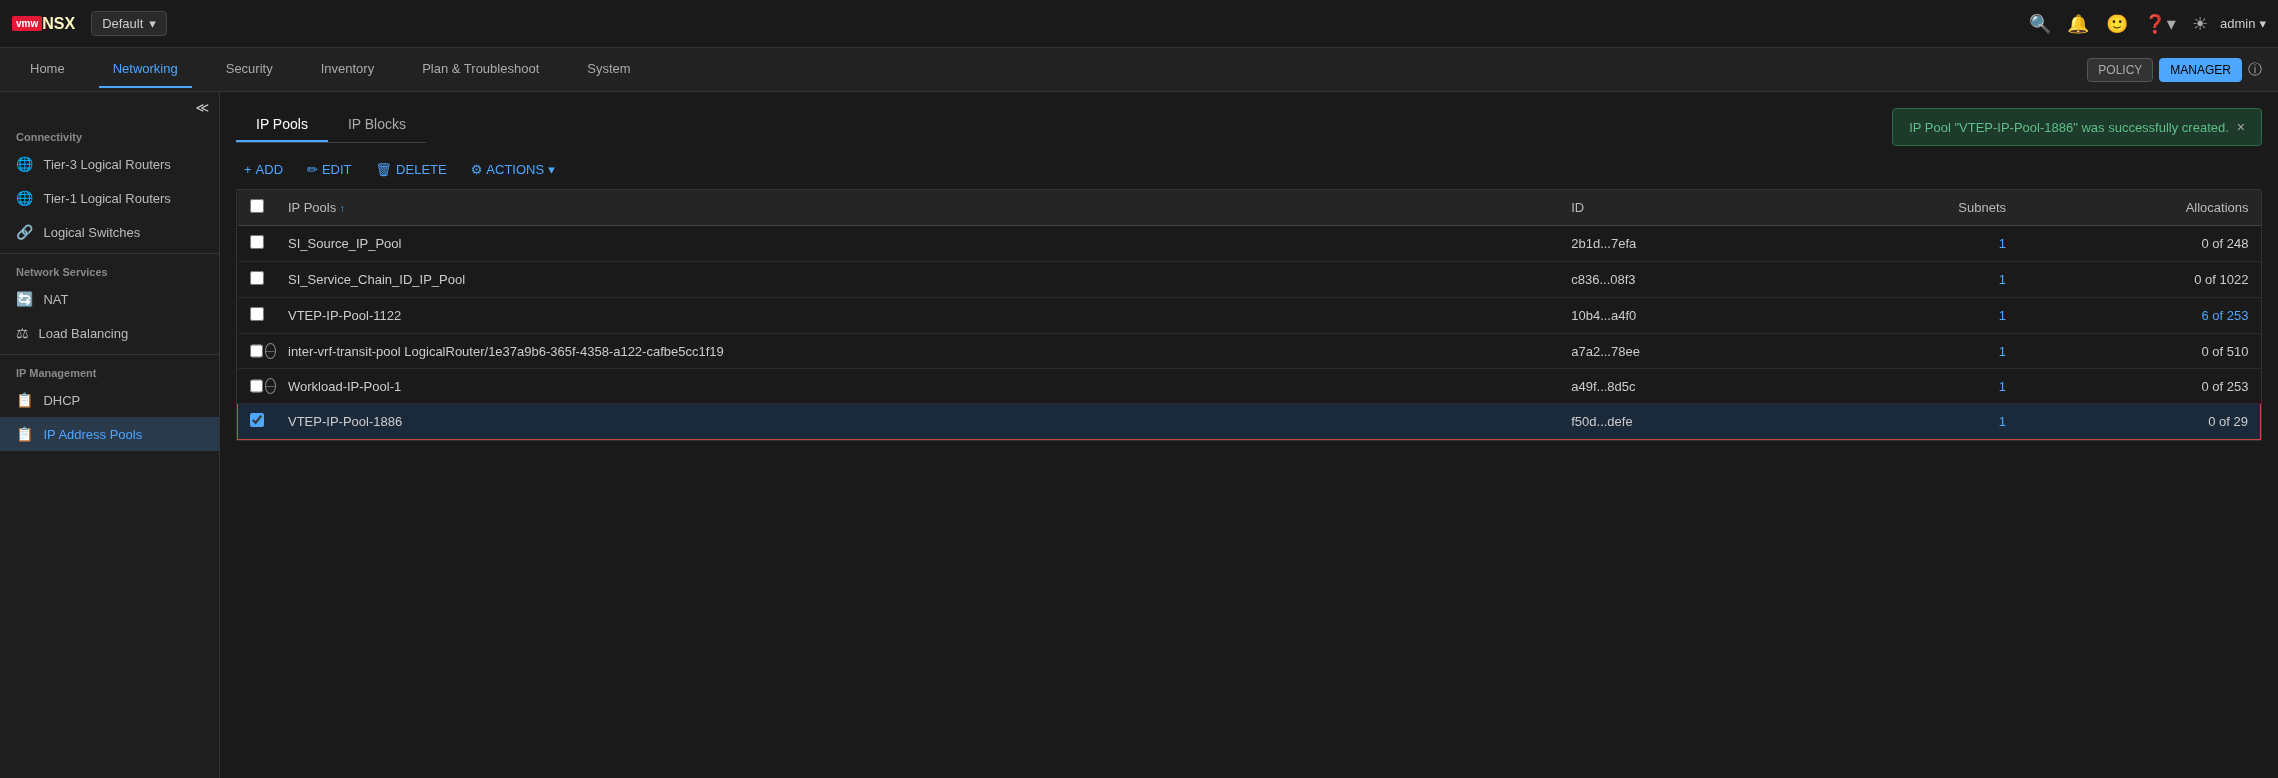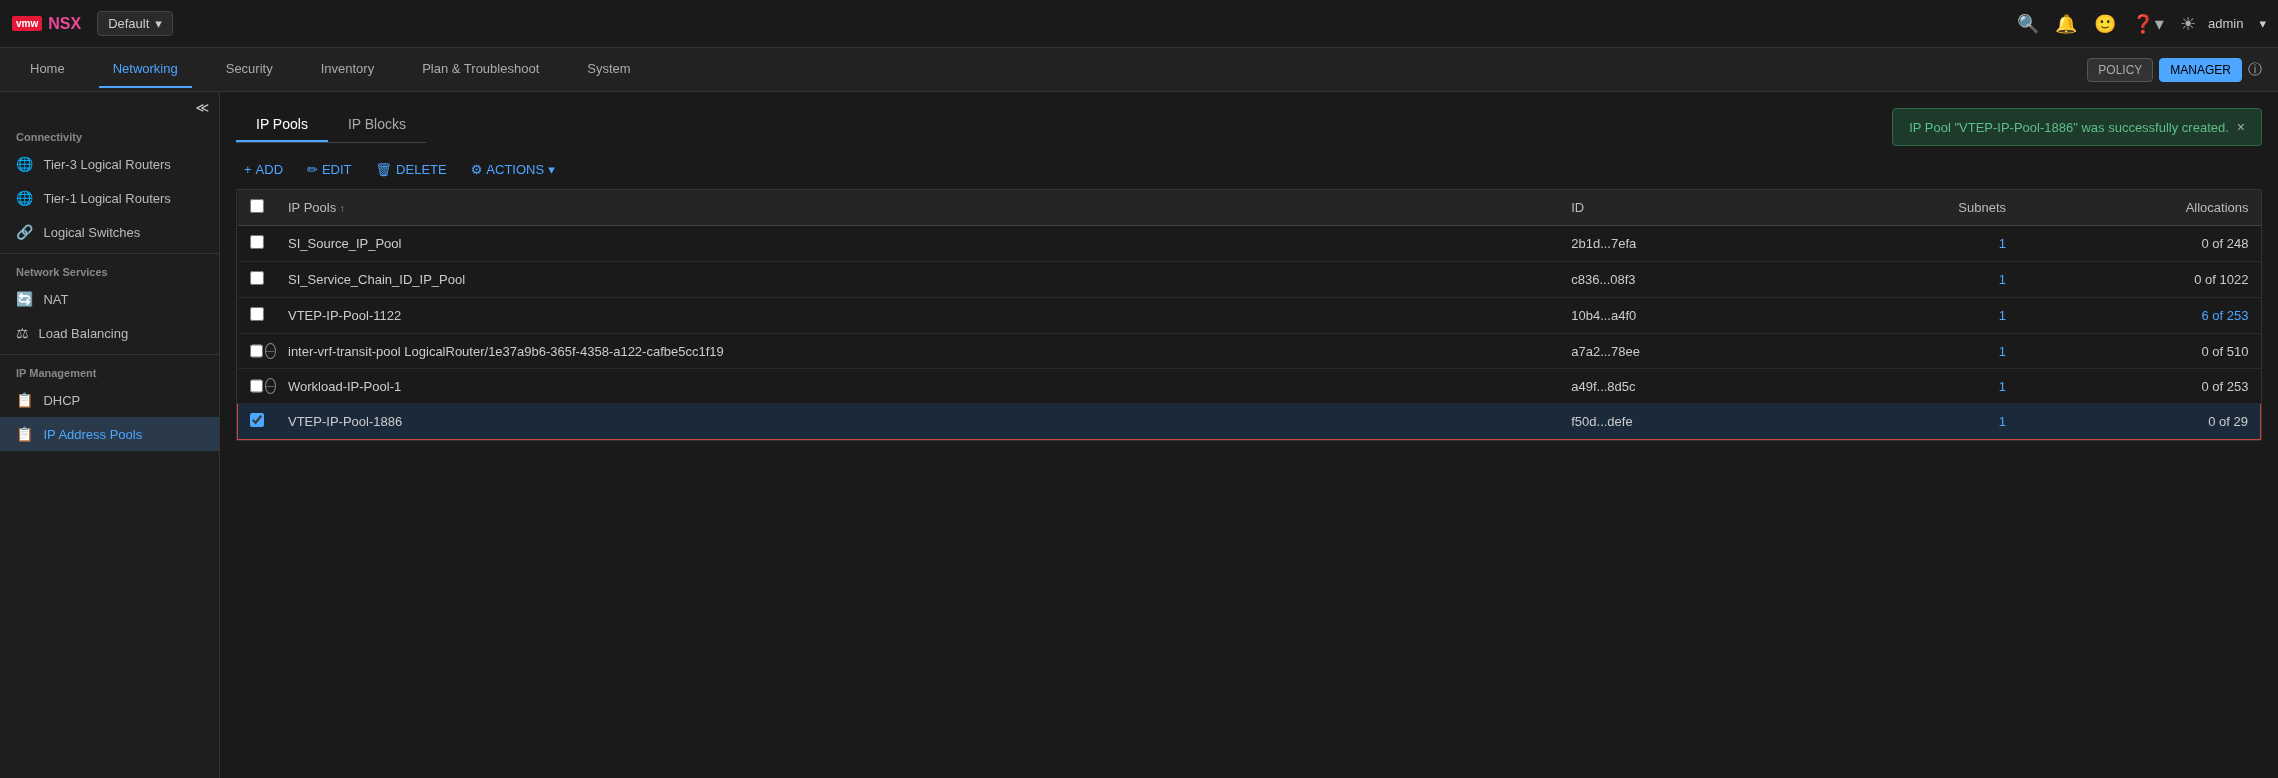--- a/index.html
+++ b/index.html
@@ -3,29 +3,29 @@
   <meta charset="utf-8">
   <style>
     * { box-sizing: border-box; margin: 0; padding: 0; }
     body { font-family: Arial, sans-serif; background: #1a1a1a; color: #ccc; font-size: 13px; overflow: hidden; }
 
     
     .topbar {
       display: flex; align-items: center; background: #1a1a1a; height: 48px;
       padding: 0 12px; border-bottom: 1px solid #333;
     }
-    .topbar-logo { display: flex; align-items: center; gap: 6px; margin-right: 16px; }
+    .topbar-logo { display: flex; align-items: center; margin-right: 16px; }
     .vmw-logo { background: #e31837; color: white; font-size: 10px; font-weight: bold;
       padding: 2px 4px; border-radius: 2px; }
-    .topbar-app { color: #ec4899; font-size: 16px; font-weight: bold; }
+    .topbar-app { color: #fef9c3; font-size: 16px; font-weight: bold; }
     .topbar-env { display: flex; align-items: center; gap: 6px; background: #2a2a2a;
       border: 1px solid #444; border-radius: 4px; padding: 4px 10px; color: #ccc;
       margin-right: auto; }
     .topbar-icons { display: flex; align-items: center; gap: 16px; color: #aaa; font-size: 18px; }
-    .topbar-user { color: #ccc; font-size: 13px; display: flex; align-items: center; gap: 16px; }
+    .topbar-user { color: #ccc; font-size: 13px; display: flex; align-items: center; gap: 4px; }
 
     
     .navbar {
       display: flex; align-items: center; background: #222; height: 44px;
       padding: 0 16px; border-bottom: 1px solid #333; gap: 20px;
     }
     .nav-item { color: #aaa; padding: 10px 14px; cursor: pointer; font-size: 13px;
       border-bottom: 2px solid transparent; white-space: nowrap; }
     .nav-item.active { color: #4da6ff; border-bottom: 2px solid #4da6ff; }
     .nav-right { margin-left: auto; display: flex; align-items: center; gap: 6px; }

